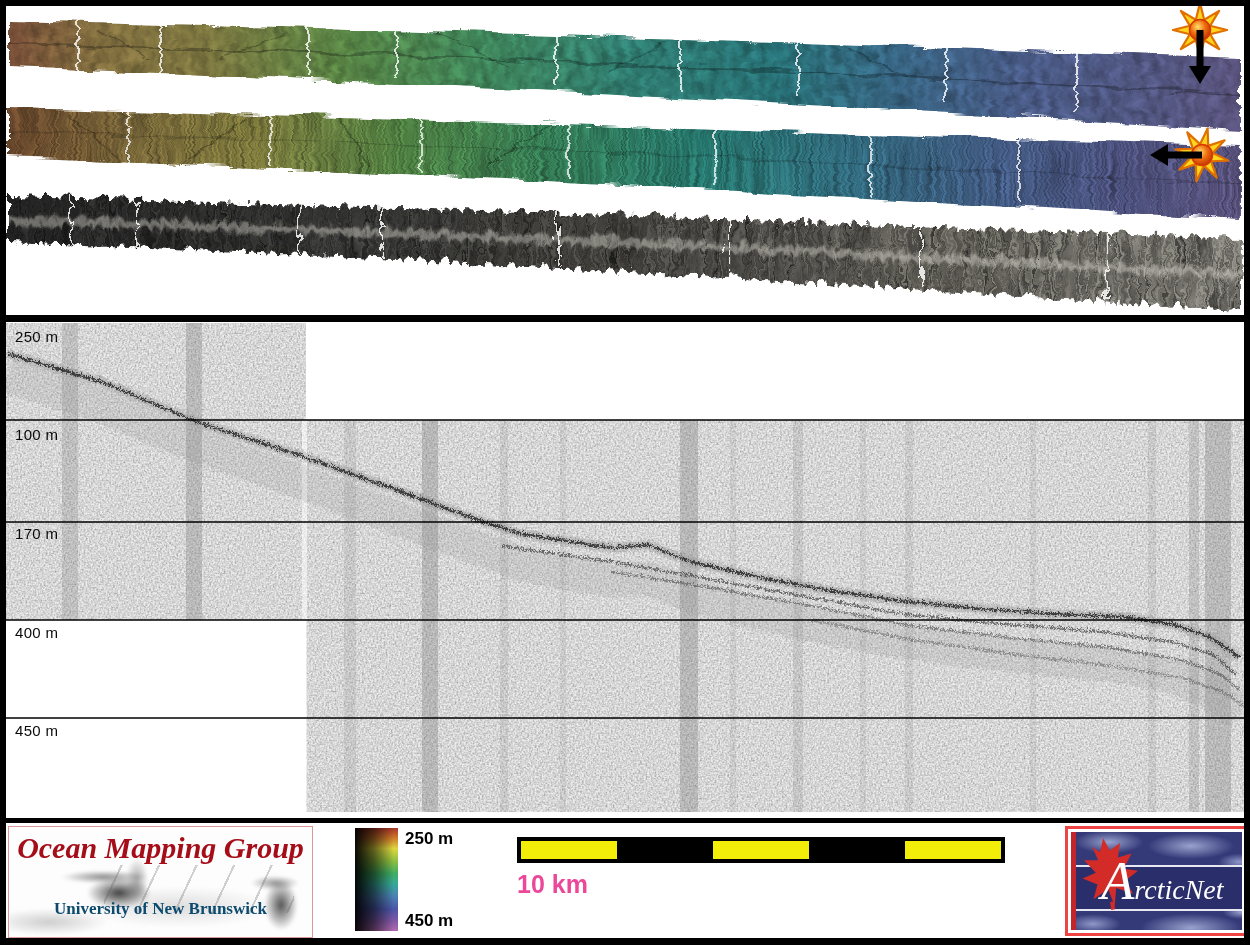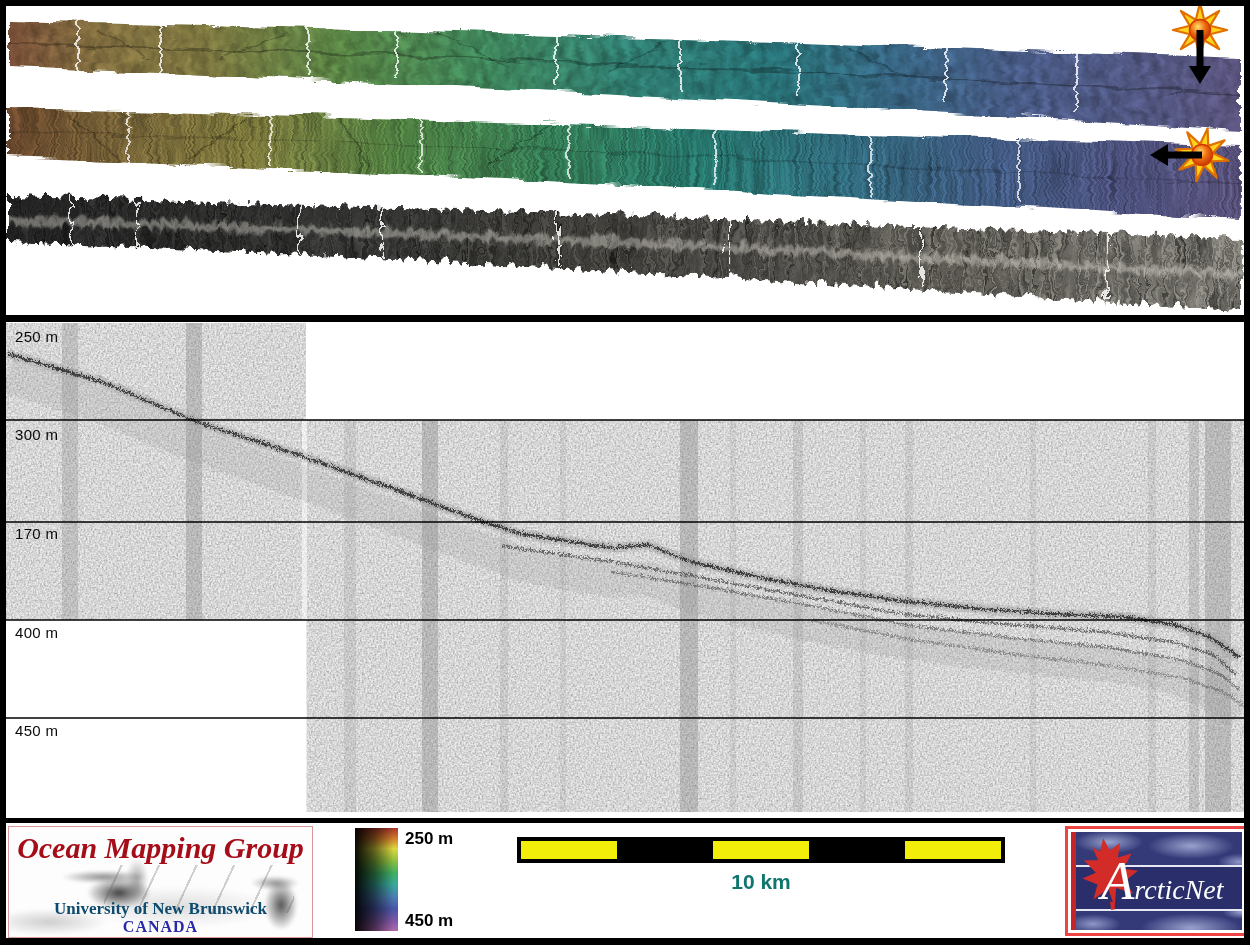--- a/index.html
+++ b/index.html
@@ -43,22 +43,22 @@
       linear-gradient(to right, rgba(0,0,0,.95), rgba(0,0,0,.55) 45%, rgba(0,0,0,0) 90%),
       linear-gradient(to bottom,#a83428 0%,#cf7a2a 10%,#ded73e 20%,#8fbf3f 32%,#3fae62 44%,
                       #37a89a 55%,#4b7fb4 67%,#4b55a8 79%,#8458a8 91%,#b06ab0 100%);}
   .cbar-label{position:absolute;left:399px;width:70px;color:#000;font-size:17px;font-weight:bold;}
   .cbar-label.top{top:6px;}
   .cbar-label.bottom{top:88px;}
 
   
   .sbar{position:absolute;left:511px;top:14px;width:488px;height:26px;background:#000;}
   .sbar .seg{position:absolute;top:4px;width:96px;height:18px;background:#f2ee0a;}
-  .sbar-label{position:absolute;left:511px;top:47px;width:488px;text-align:center;color:#0f766e;
-              font-size:21px;font-weight:bold;}
+  .sbar-label{position:absolute;left:511px;top:47px;width:488px;color:#ec4899;
+              font-size:25px;font-weight:bold;}
 
   
   .anet{position:absolute;left:1059px;top:3px;width:183px;height:110px;background:#fff;
         border:3px solid #ef4444;box-sizing:border-box;padding:3px;}
   .anet-inner{position:relative;width:100%;height:100%;background:#343a78;overflow:hidden;}
   .anet-land{position:absolute;inset:0;
     background-image:
       radial-gradient(ellipse 48px 16px at 38px 10px, #99a2ce, rgba(153,162,206,0) 72%),
       radial-gradient(ellipse 60px 18px at 120px 14px, #99a2ce, rgba(153,162,206,0) 72%),
       radial-gradient(ellipse 30px 12px at 168px 30px, #8f98c8, rgba(143,152,200,0) 70%),
@@ -282,34 +282,33 @@
 
       <g stroke="#000" stroke-width="1.4">
         <line x1="0" y1="98" x2="1238" y2="98"></line>
         <line x1="0" y1="200" x2="1238" y2="200"></line>
         <line x1="0" y1="298" x2="1238" y2="298"></line>
         <line x1="0" y1="396" x2="1238" y2="396"></line>
       </g>
     </svg>
 
     <div class="depth-label" style="top:6px">250 m</div>
-    <div class="depth-label" style="top:104px">300 m</div>
+    <div class="depth-label" style="top:104px">100 m</div>
     <div class="depth-label" style="top:203px">170 m</div>
     <div class="depth-label" style="top:302px">400 m</div>
     <div class="depth-label" style="top:400px">450 m</div>
   </section>
 
   <section class="panel bot">
 
     <div class="omg-box">
       <div class="omg-art"></div>
       <div class="omg-dashes"></div>
       <div class="omg-title">Ocean Mapping Group</div>
       <div class="omg-univ">University of New Brunswick</div>
-      <div class="omg-country">CANADA</div>
     </div>
 
     <div class="cbar"></div>
     <div class="cbar-label top">250 m</div>
     <div class="cbar-label bottom">450 m</div>
 
     <div class="sbar">
       <div class="seg" style="left:4px"></div>
       <div class="seg" style="left:196px"></div>
       <div class="seg" style="left:388px"></div>

